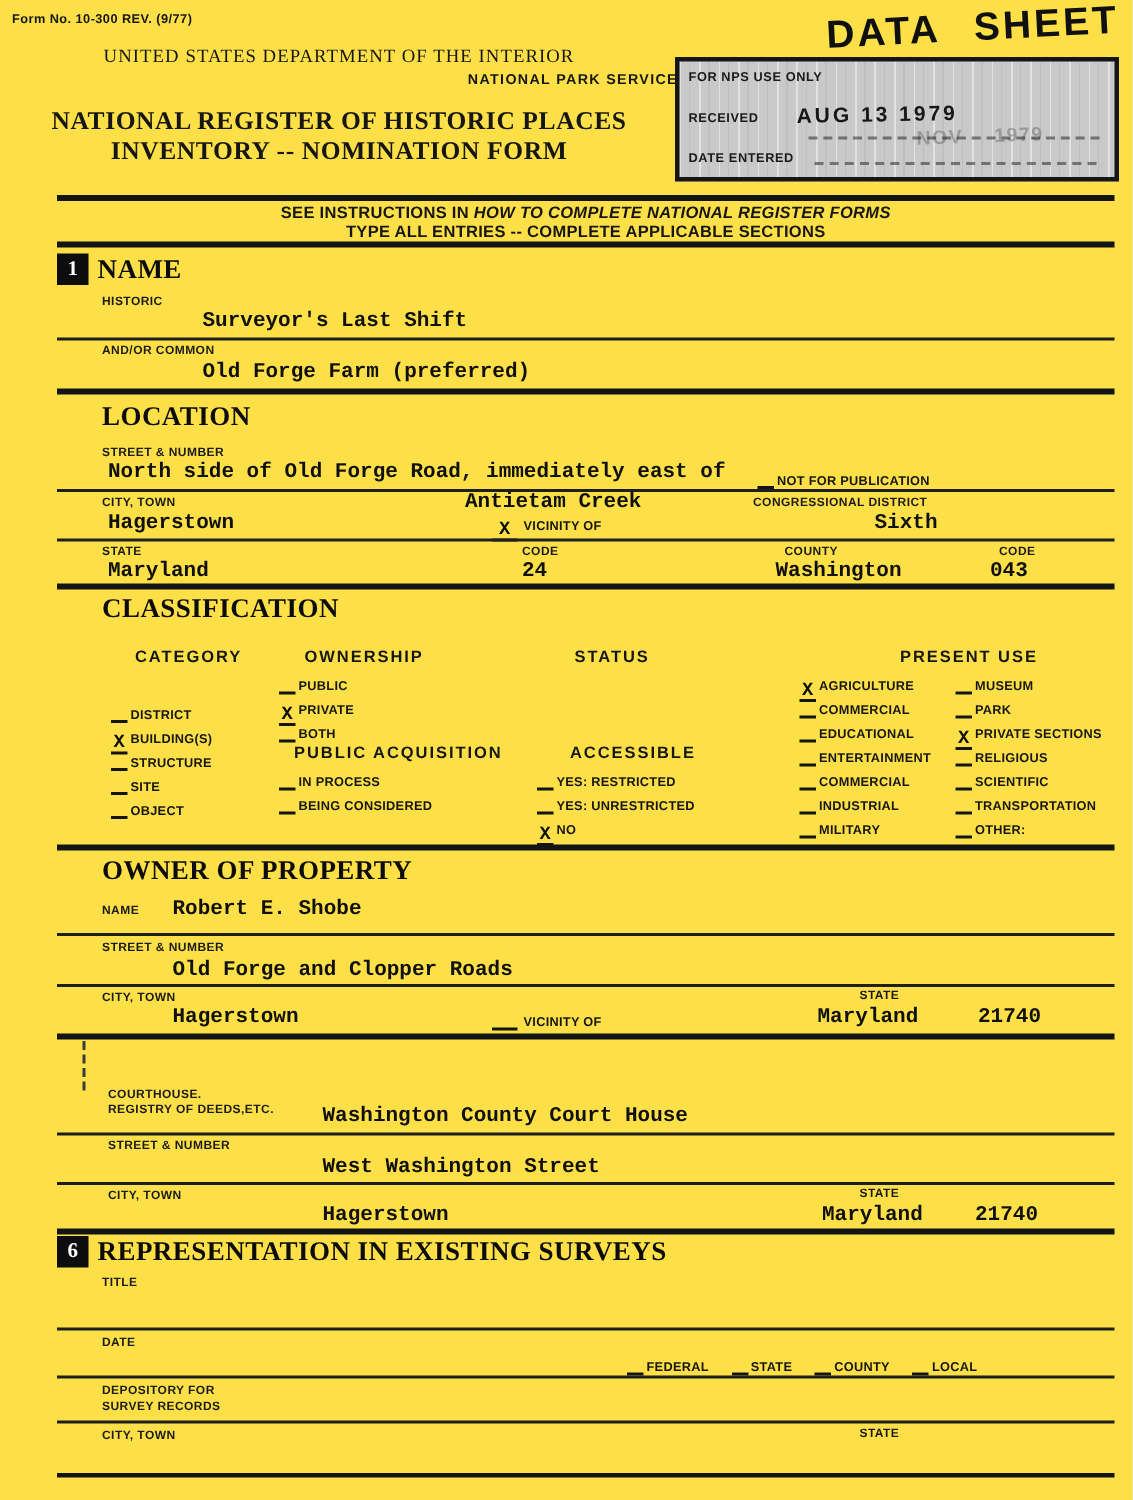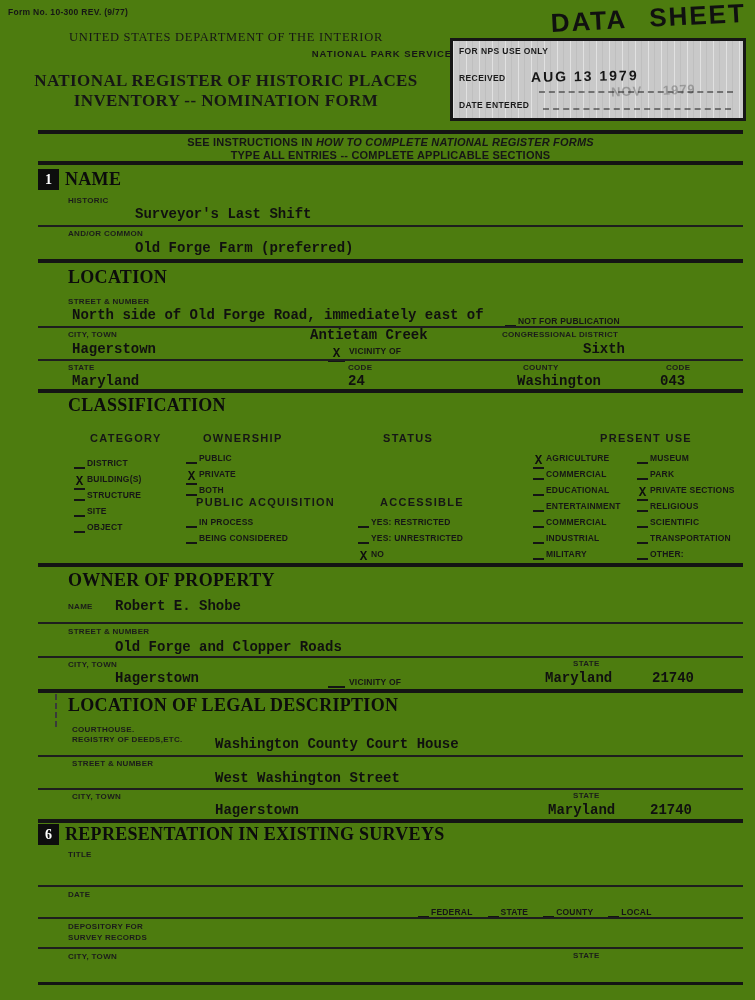--- a/index.html
+++ b/index.html
@@ -1,16 +1,16 @@
 <!DOCTYPE html>
 <html><head>
 <meta charset="utf-8">
 <style>
   html,body{margin:0;padding:0;background:#e8e8e6;}
-  .page{position:relative;width:755px;height:1000px;background:#4d7c0f;overflow:hidden;
+  .page{position:relative;width:755px;height:1000px;background:#fde047;overflow:hidden;
         font-family:"Liberation Sans",sans-serif;color:#161616;margin:0 auto;}
   .abs{position:absolute;white-space:nowrap;}
   .formno{font:700 8.5px "Liberation Sans",sans-serif;letter-spacing:.3px;}
   .dept{font:400 12.5px "Liberation Serif",serif;letter-spacing:.7px;}
   .svc{font:700 9.5px "Liberation Sans",sans-serif;letter-spacing:.9px;text-align:right;}
   .doctitle{font:700 17px "Liberation Serif",serif;letter-spacing:.4px;}
   .center450{left:0;top:0;width:452px;text-align:center;}
   .datasheet{font:700 26px "Liberation Sans",sans-serif;letter-spacing:2px;word-spacing:14px;
              transform:rotate(-3deg);transform-origin:left top;color:#101010;}
   .npsbox{position:absolute;left:450px;top:38px;width:290px;height:77px;border:3px solid #161616;
@@ -105,21 +105,21 @@
   <div class="abs lbl" style="left:523px;top:363px;">COUNTY</div>
   <div class="abs lbl" style="left:666px;top:363px;">CODE</div>
   <div class="abs val" style="left:72px;top:373px;">Maryland</div>
   <div class="abs val" style="left:348px;top:373px;">24</div>
   <div class="abs val" style="left:517px;top:373px;">Washington</div>
   <div class="abs val" style="left:660px;top:373px;">043</div>
   <div class="hrt" style="top:389px;"></div>
 
   <div class="abs sechead" style="left:68px;top:395px;">CLASSIFICATION</div>
   <div class="abs colhead" style="left:90px;top:432px;">CATEGORY</div>
-  <div class="abs" style="left:74px;top:452px;">
+  <div class="abs" style="left:74px;top:466px;">
       <div class="chk"><span class="mark"></span><span class="clabel">DISTRICT</span></div>
       <div class="chk"><span class="mark">X</span><span class="clabel">BUILDING(S)</span></div>
       <div class="chk"><span class="mark"></span><span class="clabel">STRUCTURE</span></div>
       <div class="chk"><span class="mark"></span><span class="clabel">SITE</span></div>
       <div class="chk"><span class="mark"></span><span class="clabel">OBJECT</span></div>
     </div>
 
   <div class="abs colhead" style="left:203px;top:432px;">OWNERSHIP</div>
   <div class="abs" style="left:186px;top:447px;">
       <div class="chk"><span class="mark"></span><span class="clabel">PUBLIC</span></div>
@@ -172,21 +172,20 @@
   <div class="abs lbl" style="left:573px;top:659px;">STATE</div>
   <div class="abs val" style="left:115px;top:670px;">Hagerstown</div>
   <div class="abs chk" style="left:328px;top:671px;">
     <span class="mark wmark"></span><span class="clabel">VICINITY OF</span>
   </div>
   <div class="abs val" style="left:545px;top:670px;">Maryland</div>
   <div class="abs val" style="left:652px;top:670px;">21740</div>
   <div class="hrt" style="top:689px;"></div>
 
   <div class="dashv" style="left:55px;top:694px;height:33px;"></div>
-  <div class="abs sechead" style="left:68px;top:695px;">LOCATION OF LEGAL DESCRIPTION</div>
   <div class="abs lbl" style="left:72px;top:725px;">COURTHOUSE.</div>
   <div class="abs lbl" style="left:72px;top:735px;">REGISTRY OF DEEDS,ETC.</div>
   <div class="abs val" style="left:215px;top:736px;">Washington County Court House</div>
   <div class="hr" style="top:755px;"></div>
   <div class="abs lbl" style="left:72px;top:759px;">STREET &amp; NUMBER</div>
   <div class="abs val" style="left:215px;top:770px;">West Washington Street</div>
   <div class="hr" style="top:788px;"></div>
   <div class="abs lbl" style="left:72px;top:792px;">CITY, TOWN</div>
   <div class="abs lbl" style="left:573px;top:791px;">STATE</div>
   <div class="abs val" style="left:215px;top:802px;">Hagerstown</div>

